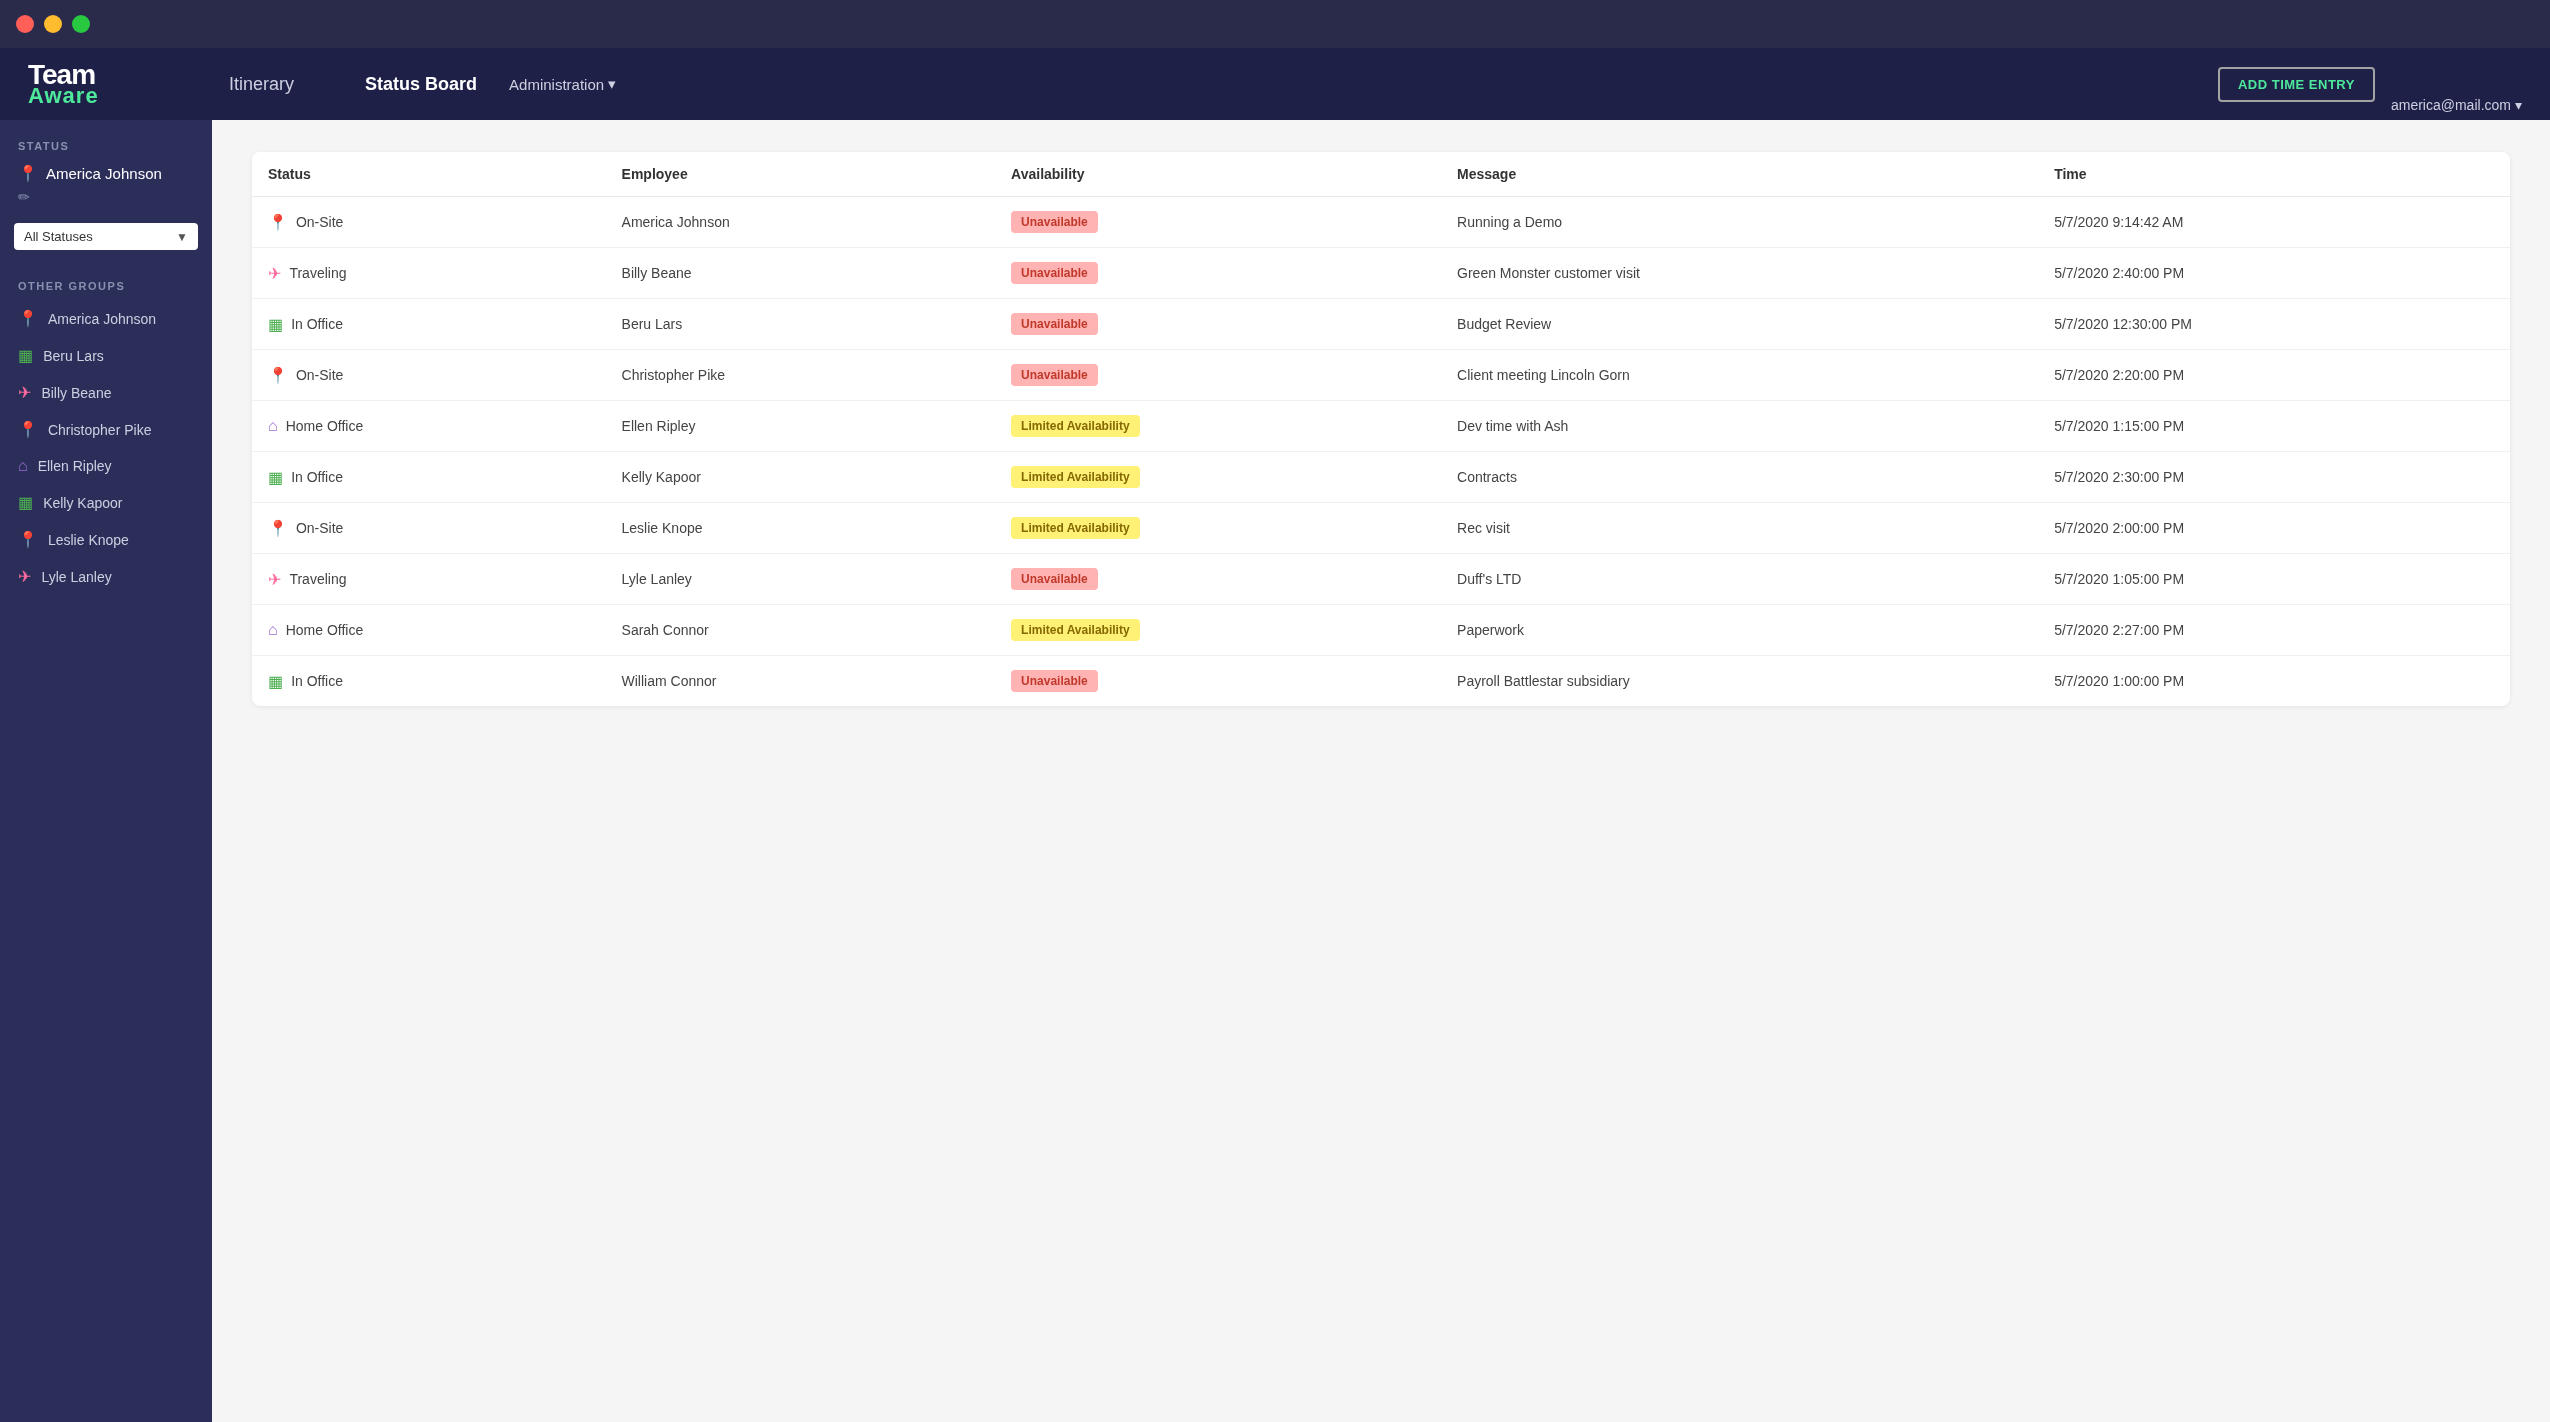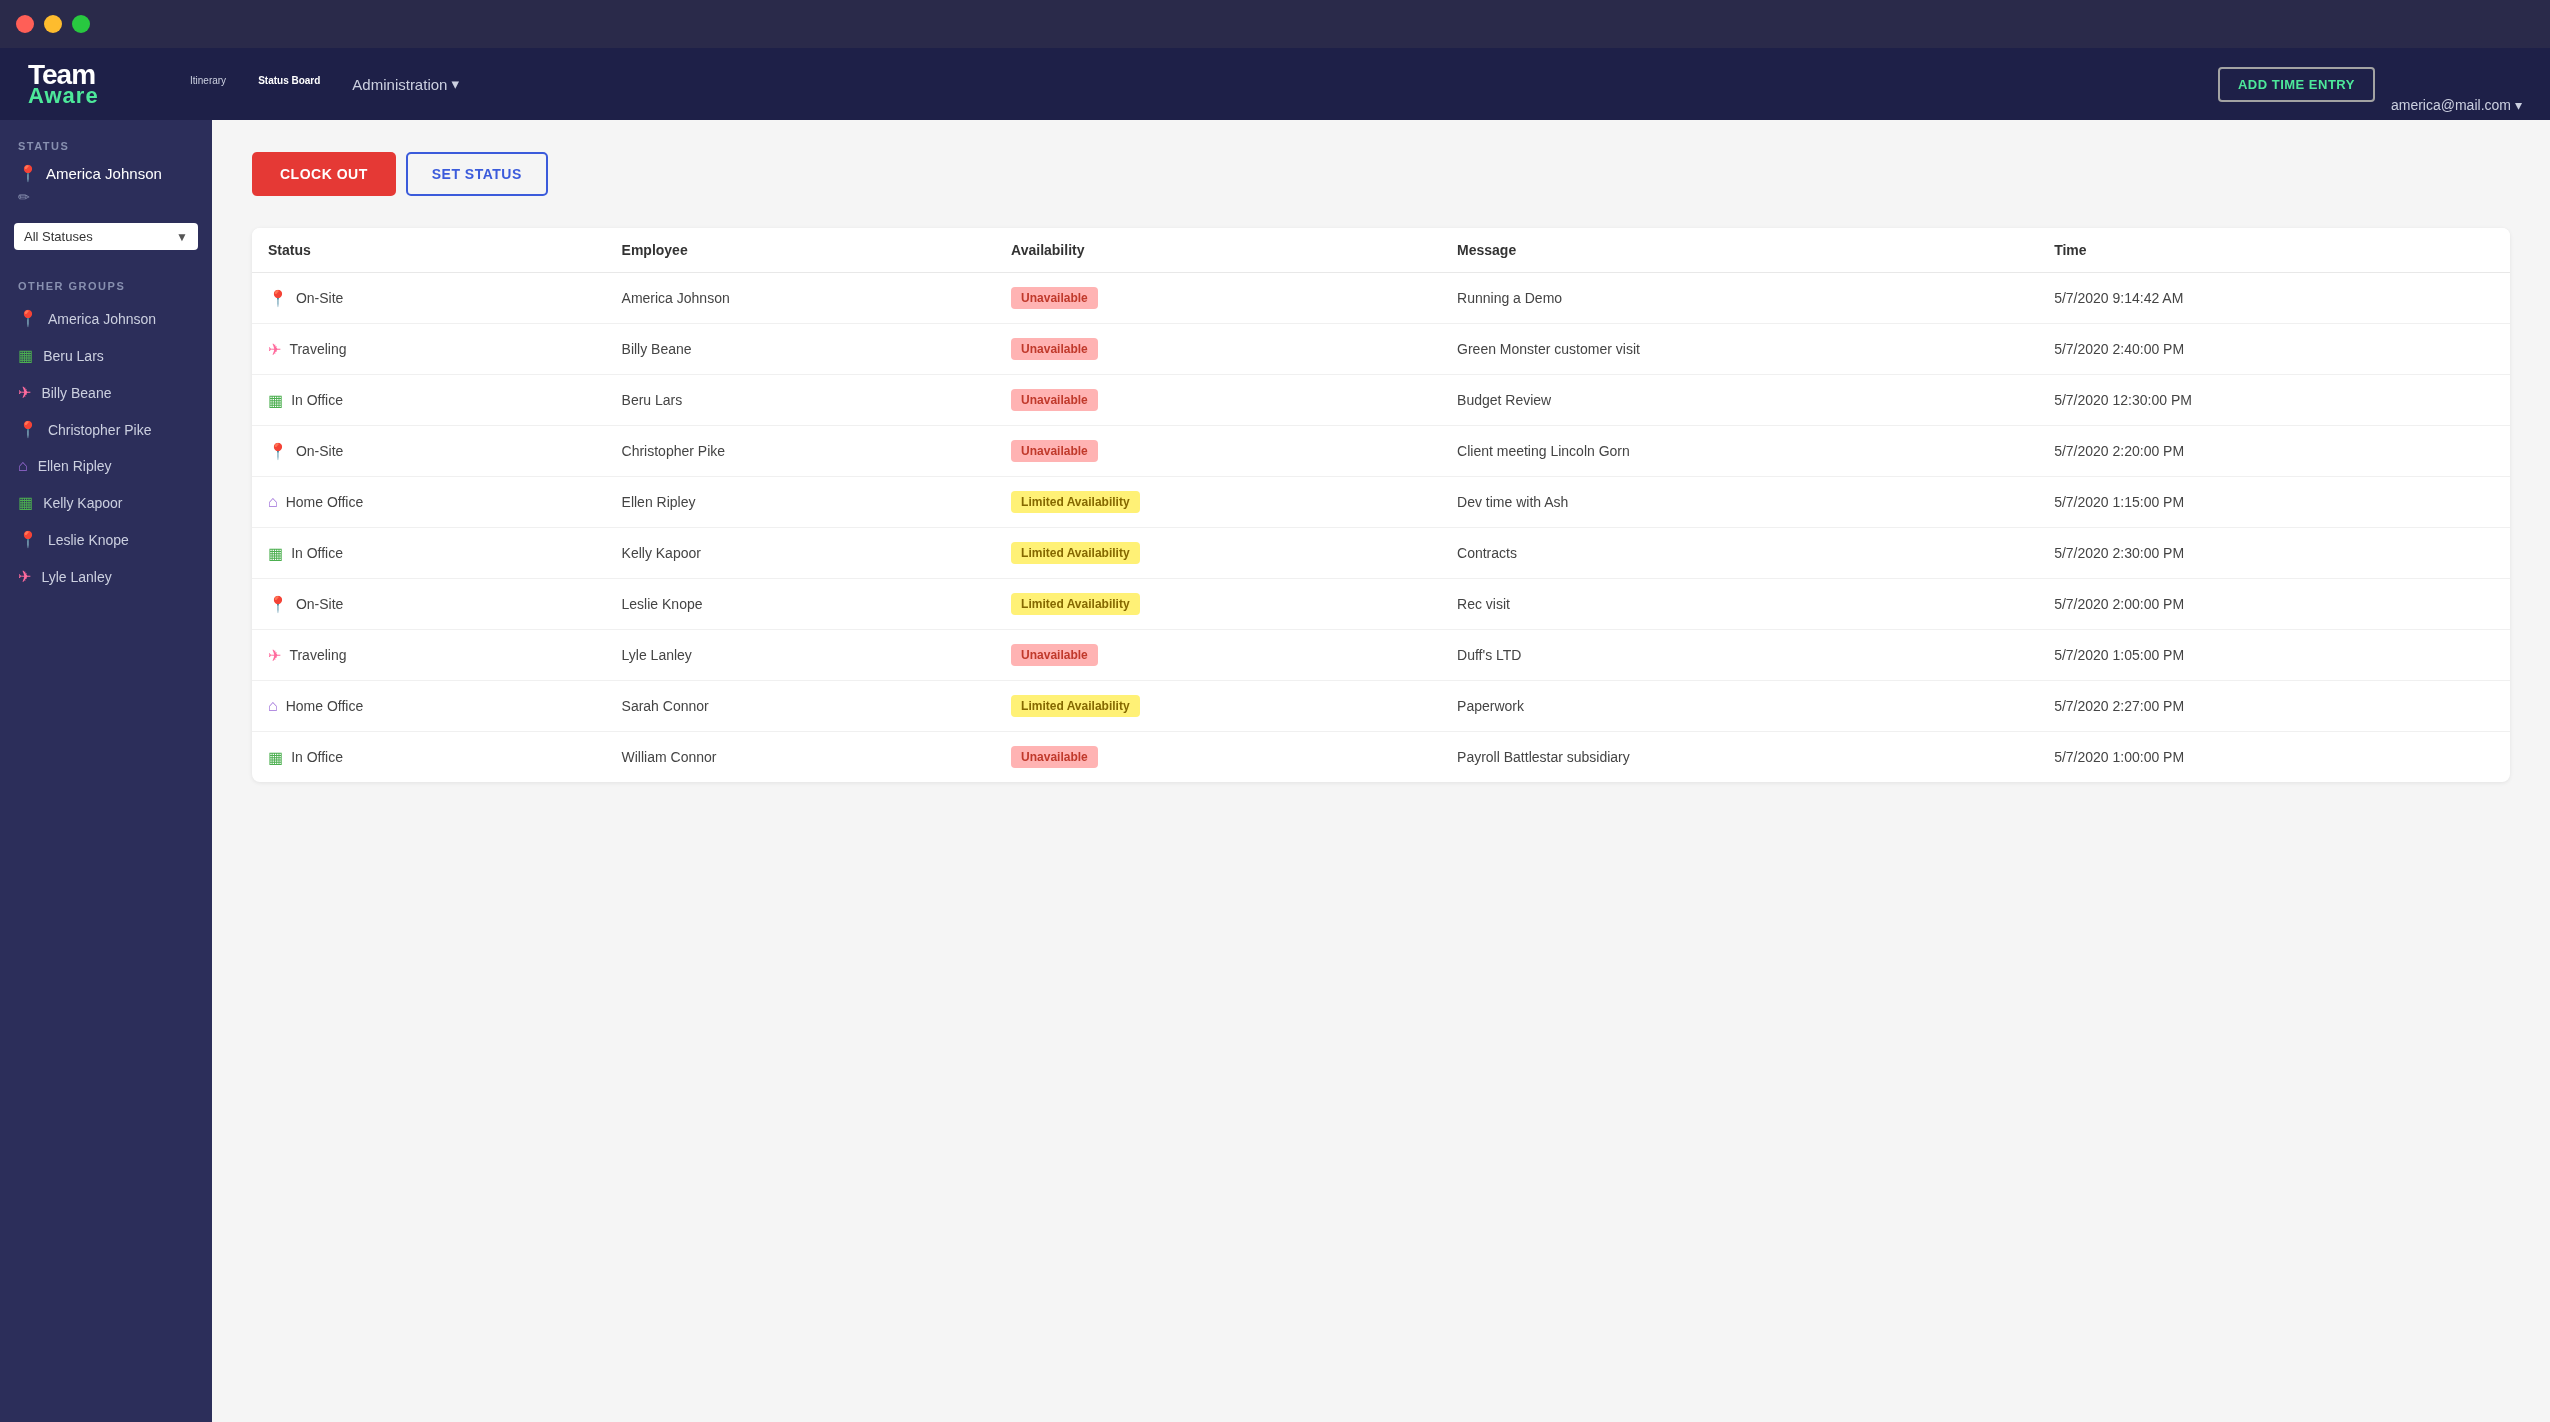--- a/index.html
+++ b/index.html
@@ -53,23 +53,24 @@
       margin-top: -4px;
     }
     .nav-links {
       display: flex;
       gap: 32px;
       flex: 1;
     }
     .nav-link {
       color: #ccd0e0;
       text-decoration: none;
-      font-size: 10px;
+      font-size: 18px;
       font-weight: 400;
       cursor: pointer;
+      margin-left: 39px;
     }
     .nav-link.active {
       color: #ffffff;
       font-weight: 700;
     }
     .nav-link-admin {
       display: flex;
       align-items: center;
       gap: 4px;
       color: #ccd0e0;
@@ -345,24 +346,20 @@
     <span>Leslie Knope</span>
   </div>
         <div class="sidebar-item">
     <span style="color:#ff6b9d;font-size:16px;">✈</span>
     <span>Lyle Lanley</span>
   </div>
       </div>
   </div>
 
   <div class="content">
-    <div class="action-buttons">
-      <button class="btn-clock-out">CLOCK OUT</button>
-      <button class="btn-set-status">SET STATUS</button>
-    </div>
 
     <table class="status-table">
       <thead>
         <tr>
           <th>Status</th>
           <th>Employee</th>
           <th>Availability</th>
           <th>Message</th>
           <th>Time</th>
         </tr>

